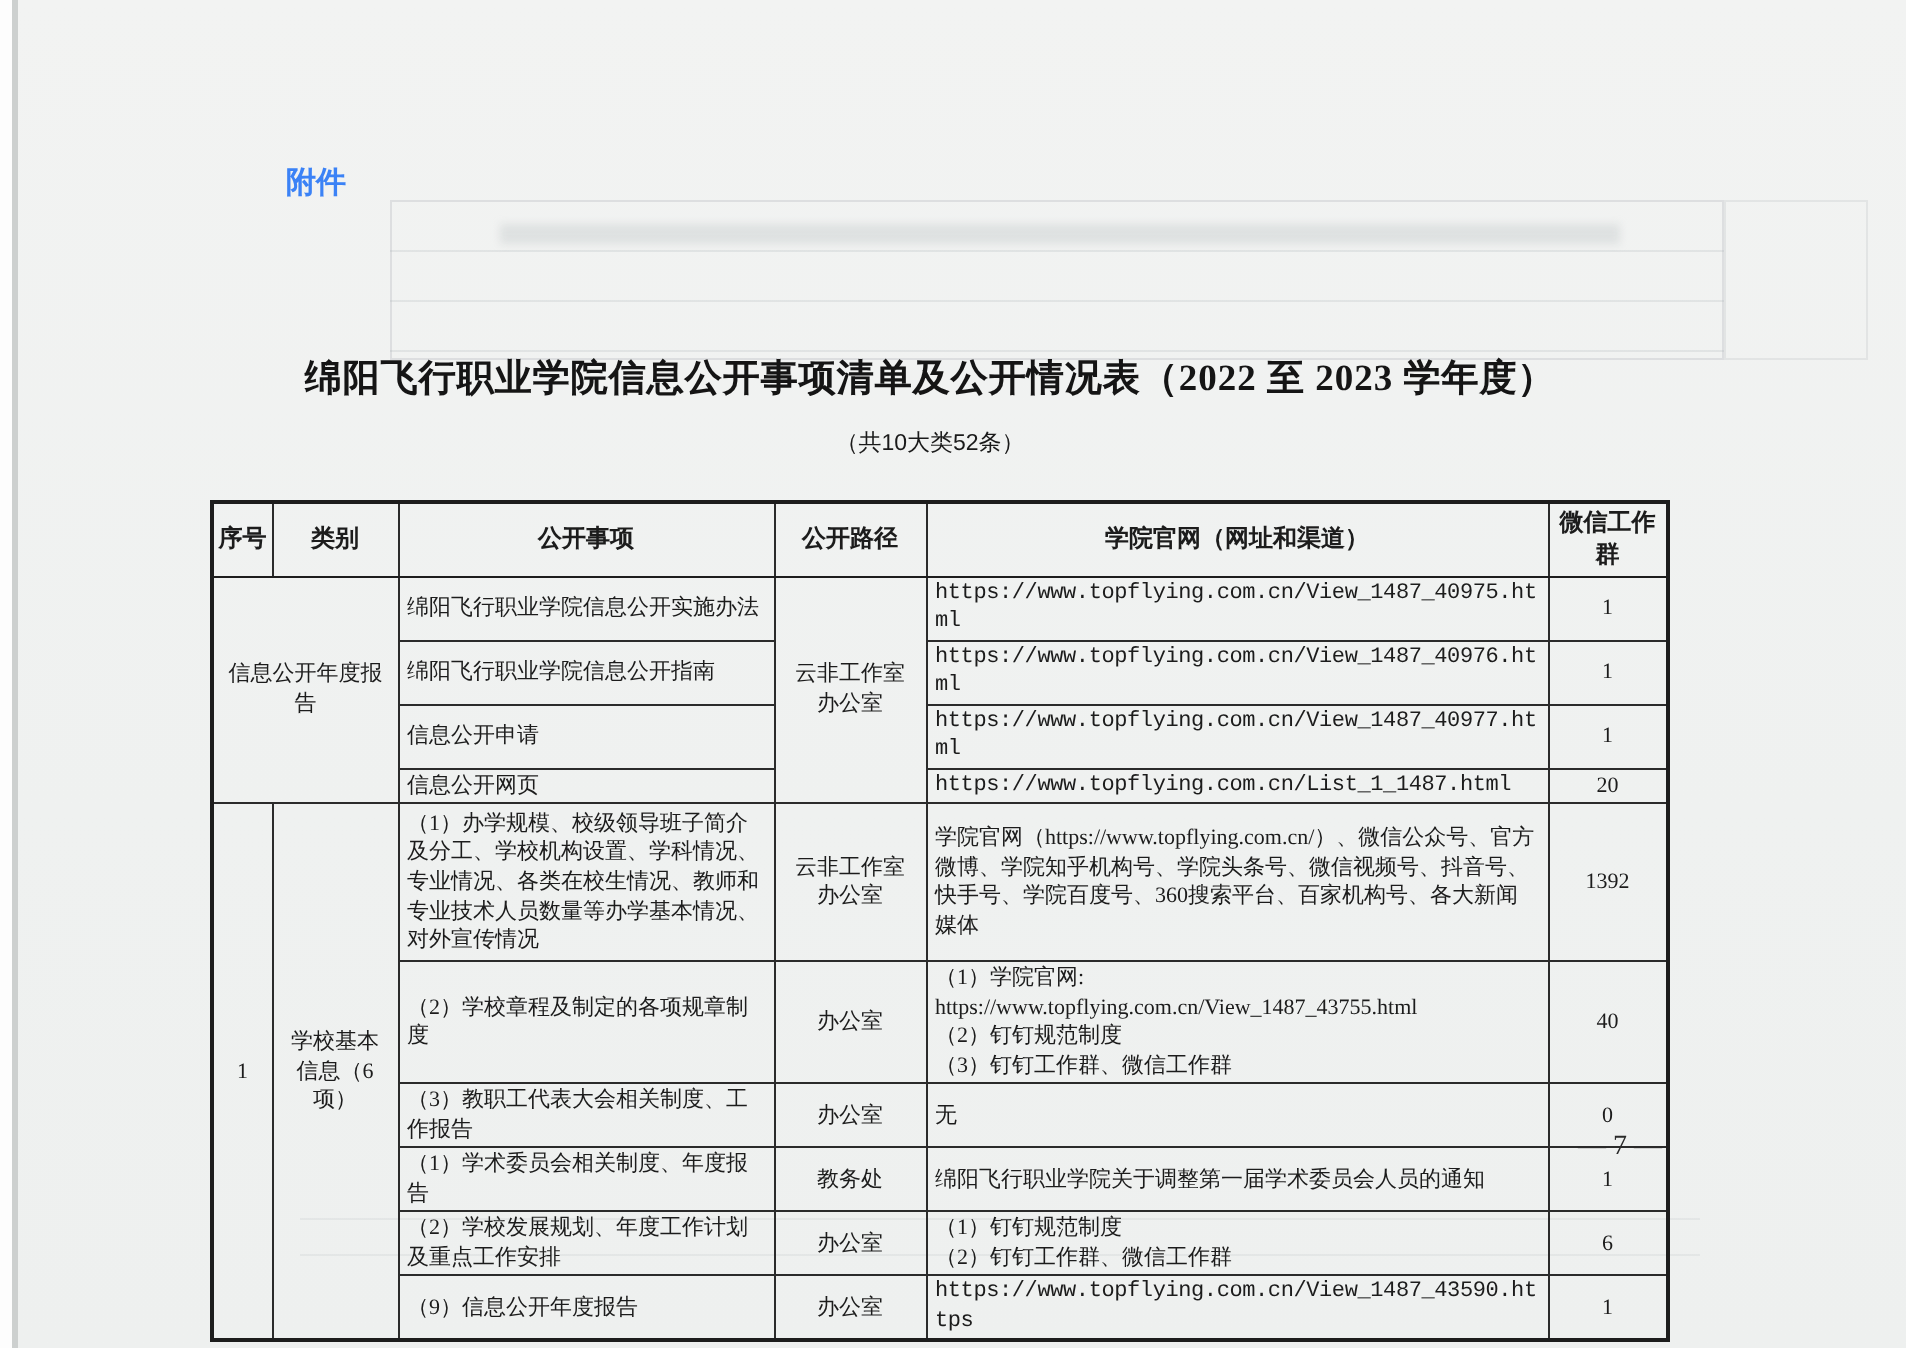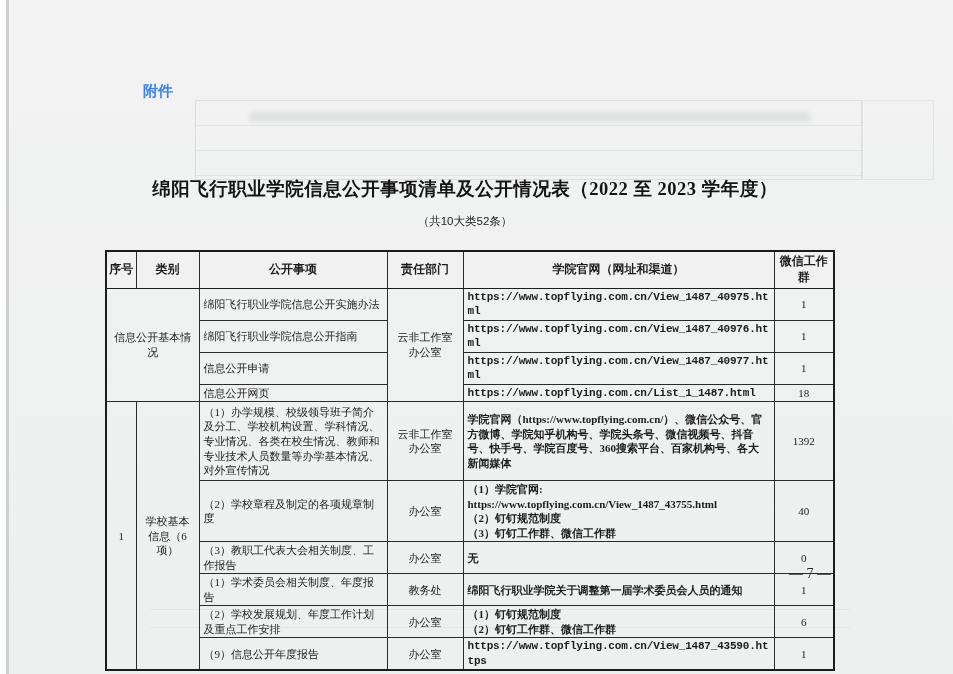--- a/index.html
+++ b/index.html
@@ -84,21 +84,21 @@
     text-align: center; padding: 2px 2px;
     border-bottom: 1.5px solid #1d1d1d;
   }
   .cell-center { text-align: center; }
   .cell-left { text-align: left; }
   .preline { white-space: pre-line; }
   .url {
     font-family: "Liberation Mono", "DejaVu Sans Mono", monospace;
     font-size: 10px; letter-spacing: -0.2px;
   }
-  .path-cell { word-break: break-all; font-weight: bold; }
+  .path-cell { word-break: break-all; }
   .pageno {
     position: absolute; left: 750px; top: 566px; width: 120px;
     font-size: 14px; color: #2a2a2a; text-align: center;
     font-family: "Liberation Serif", "DejaVu Serif", serif;
   }
 </style>
 </head>
 <body>
 
 <div class="edge-white"></div>
@@ -120,48 +120,48 @@
       <col style="width:188px">
     <col style="width:76px">
       <col style="width:311px">
       <col style="width:60px">
   </colgroup>
   <thead>
     <tr style="height:20px">
       <th>序号</th>
       <th>类别</th>
       <th>公开事项</th>
-      <th>责任部门</th>
+      <th>公开路径</th>
       <th>学院官网（网址和渠道）</th>
       <th>微信工作群</th>
     </tr>
   </thead>
   <tbody>
     <tr style="height:18px">
-      <td colspan="2" rowspan="4" class="cell-center">信息公开基本情况</td>
+      <td colspan="2" rowspan="4" class="cell-center">信息公开年度报告</td>
       <td class="cell-left">绵阳飞行职业学院信息公开实施办法</td>
       <td rowspan="4" class="cell-center preline">云非工作室
 办公室</td>
       <td class="cell-left url path-cell">https://www.topflying.com.cn/View_1487_40975.html</td>
       <td class="cell-center">1</td>
     </tr>
     <tr style="height:16px">
       <td class="cell-left">绵阳飞行职业学院信息公开指南</td>
       <td class="cell-left url path-cell">https://www.topflying.com.cn/View_1487_40976.html</td>
       <td class="cell-center">1</td>
     </tr>
     <tr style="height:15px">
       <td class="cell-left">信息公开申请</td>
       <td class="cell-left url path-cell">https://www.topflying.com.cn/View_1487_40977.html</td>
       <td class="cell-center">1</td>
     </tr>
     <tr style="height:15px">
       <td class="cell-left">信息公开网页</td>
       <td class="cell-left url path-cell">https://www.topflying.com.cn/List_1_1487.html</td>
-      <td class="cell-center">18</td>
+      <td class="cell-center">20</td>
     </tr>
 
     <tr style="height:79px">
       <td rowspan="6" class="cell-center">1</td>
       <td rowspan="6" class="cell-center">学校基本信息（6项）</td>
       <td class="cell-left">（1）办学规模、校级领导班子简介及分工、学校机构设置、学科情况、专业情况、各类在校生情况、教师和专业技术人员数量等办学基本情况、对外宣传情况</td>
       <td class="cell-center preline">云非工作室
 办公室</td>
       <td class="cell-left path-cell">学院官网（https://www.topflying.com.cn/）、微信公众号、官方微博、学院知乎机构号、学院头条号、微信视频号、抖音号、快手号、学院百度号、360搜索平台、百家机构号、各大新闻媒体</td>
       <td class="cell-center">1392</td>

